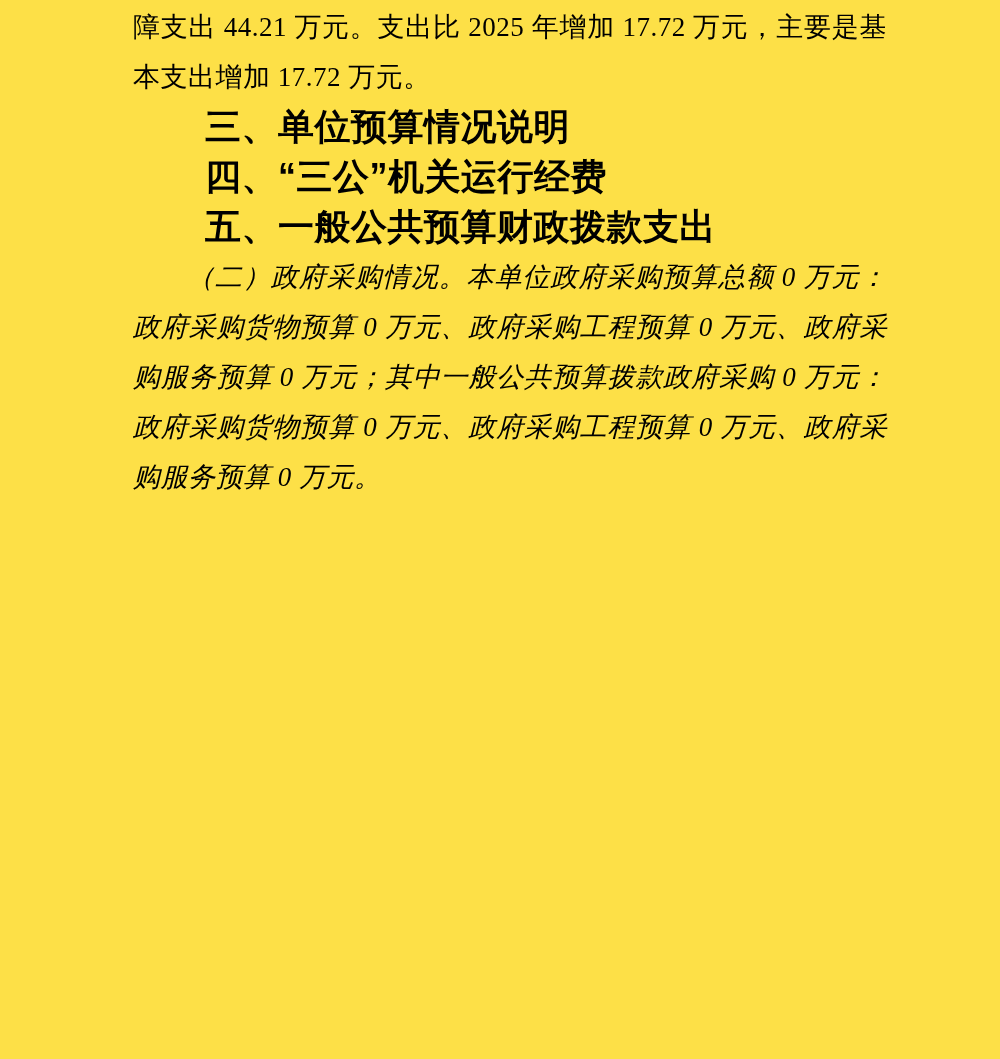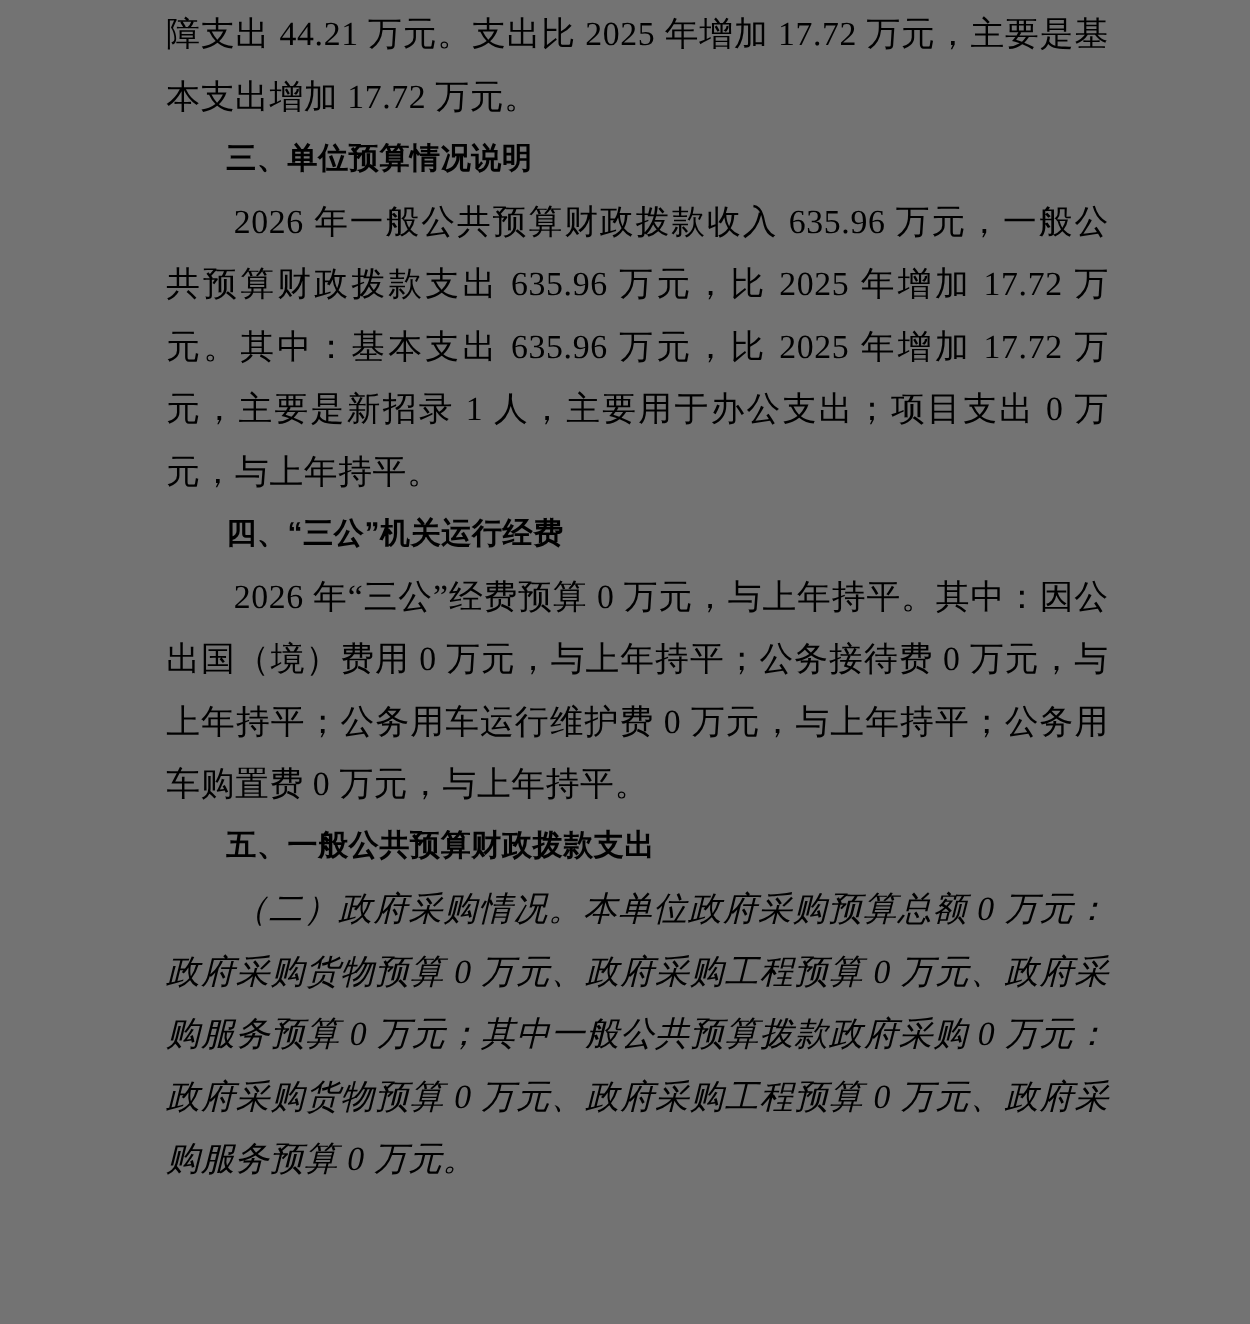--- a/index.html
+++ b/index.html
@@ -6,63 +6,61 @@
     margin: 0;
     padding: 0;
     background: #ffffff;
   }
   .page {
     position: relative;
     width: 1000px;
     height: 1059px;
     box-sizing: border-box;
     padding: 2px 113px 0 133px;
-    background: #737373;
+    background: #fde047;
     color: #000000;
     font-family: "Liberation Serif", "DejaVu Serif", serif;
     font-size: 27px;
     line-height: 50px;
     overflow: hidden;
   }
   .para {
     margin: 0;
     text-align: justify;
     text-indent: 2em;
     letter-spacing: 0.5px;
   }
   .para.no-indent {
     text-indent: 0;
   }
   .heading {
     margin: 0;
     text-indent: 2em;
     font-family: "Liberation Sans", "DejaVu Sans", sans-serif;
     font-weight: bold;
-    font-size: 24px;
+    font-size: 36px;
     line-height: 50px;
     letter-spacing: 0.5px;
   }
   .kai {
     font-style: italic;
   }
 </style>
 </head>
 <body>
 
 <div class="page">
 
   <p class="para no-indent">障支出 44.21 万元。支出比 2025 年增加 17.72 万元，主要是基本支出增加 17.72 万元。</p>
 
   <h2 class="heading">三、单位预算情况说明</h2>
 
-  <p class="para">2026 年一般公共预算财政拨款收入 635.96 万元，一般公共预算财政拨款支出 635.96 万元，比 2025 年增加 17.72 万元。其中：基本支出 635.96 万元，比 2025 年增加 17.72 万元，主要是新招录 1 人，主要用于办公支出；项目支出 0 万元，与上年持平。</p>
 
 
   <h2 class="heading">四、“三公”机关运行经费</h2>
 
-  <p class="para">2026 年“三公”经费预算 0 万元，与上年持平。其中：因公出国（境）费用 0 万元，与上年持平；公务接待费 0 万元，与上年持平；公务用车运行维护费 0 万元，与上年持平；公务用车购置费 0 万元，与上年持平。</p>
 
   <h2 class="heading">五、一般公共预算财政拨款支出</h2>
 
 
   <p class="para kai">（二）政府采购情况。本单位政府采购预算总额 0 万元：政府采购货物预算 0 万元、政府采购工程预算 0 万元、政府采购服务预算 0 万元；其中一般公共预算拨款政府采购 0 万元：政府采购货物预算 0 万元、政府采购工程预算 0 万元、政府采购服务预算 0 万元。</p>
 
 </div>
 
 </body></html>

